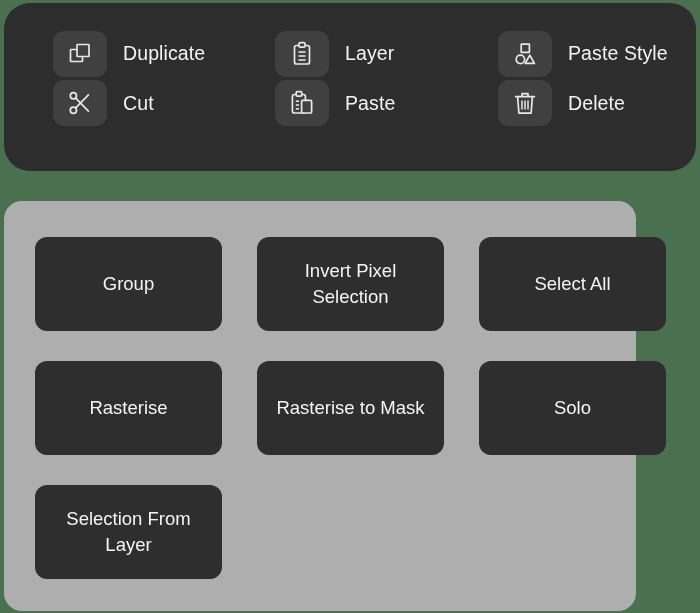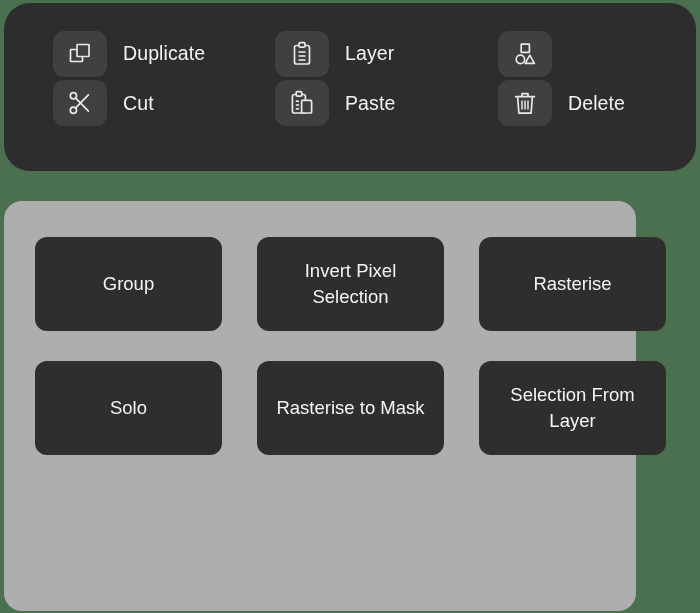--- a/index.html
+++ b/index.html
@@ -143,20 +143,21 @@
     </div>
 
     <div class="menu-item">
       <span class="icon-tile">
         <svg width="30" height="30" viewBox="0 0 30 30" fill="none" stroke="#e8e8e8" stroke-width="1.7">
           <rect x="11.2" y="5.2" width="8.2" height="8.2" rx="0.5"></rect>
           <circle cx="10.4" cy="20.4" r="4.2"></circle>
           <path d="M19.8 16.2 L24.4 24.4 L15.2 24.4 Z" stroke-linejoin="round"></path>
         </svg>
       </span>
+      <span class="menu-label">Paste Style</span>
     </div>
 
     <div class="menu-item">
       <span class="icon-tile">
         <svg width="30" height="30" viewBox="0 0 30 30" fill="none" stroke="#e8e8e8" stroke-width="1.7" stroke-linecap="round">
           <circle cx="8.4" cy="7.8" r="3.1"></circle>
           <circle cx="8.4" cy="22.2" r="3.1"></circle>
           <line x1="10.7" y1="10.1" x2="23.4" y2="23.2"></line>
           <line x1="10.7" y1="19.9" x2="23.4" y2="6.8"></line>
         </svg>
@@ -192,18 +193,19 @@
       <span class="menu-label">Delete</span>
     </div>
 
   </div>
 </div>
 
 <div class="bottom-panel">
   <div class="btn-grid">
     <button class="action-btn">Group</button>
     <button class="action-btn">Invert Pixel Selection</button>
+    <button class="action-btn">Select All</button>
     <button class="action-btn">Rasterise</button>
+    <button class="action-btn">Rasterise to Mask</button>
     <button class="action-btn">Solo</button>
-    <button class="action-btn">Rasterise to Mask</button>
     <button class="action-btn">Selection From Layer</button>
   </div>
 </div>
 
 </body></html>

